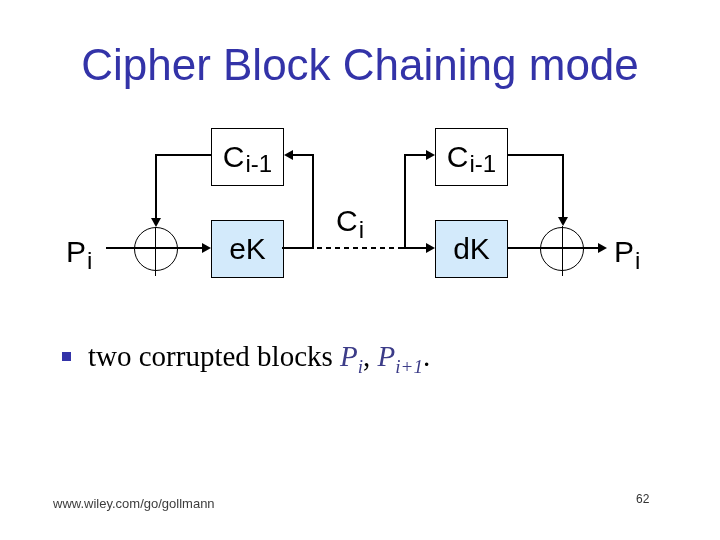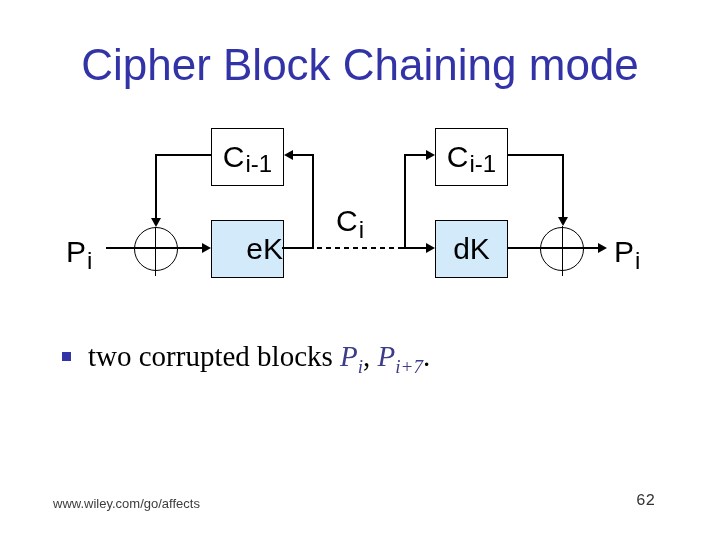--- a/index.html
+++ b/index.html
@@ -36,21 +36,21 @@
   
   .bullet-square { position:absolute; left:62px; top:352px; width:9px; height:9px; background:#3333a8; }
   .bullet-text {
     position:absolute; left:88px; top:340px; font-family:"Liberation Serif", serif;
     font-size:29px; line-height:33px; color:#000; white-space:nowrap;
   }
   .math { font-style:italic; color:#3c3c88; }
   .msub { font-size:19px; position:relative; top:7px; font-style:italic; }
   
   .footer-url { position:absolute; left:53px; top:496px; font-size:13px; color:#3d3d3d; }
-  .page-num  { position:absolute; left:636px; top:492px; font-size:16px; color:#333;font-family:Liberation Mono, monospace; }
+  .page-num  { position:absolute; left:636px; top:492px; font-size:12px; color:#333; }
 </style>
 </head>
 <body>
 
 <div class="slide">
 
   <div class="title">Cipher Block Chaining mode</div>
 
   <div class="dlabel" style="left:66px; top:235px;"><span>P</span><span class="dsub">i</span></div>
 
@@ -62,21 +62,21 @@
 
   <div class="hline" style="left:155px; top:154px; width:57px;"></div>
   <div class="vline" style="left:155px; top:154px; height:65px;"></div>
   <div class="arr-d" style="left:151px; top:218px;"></div>
 
   <div class="dbox" style="left:211px; top:128px;">
       <span>C</span>
       <span class="dsub">i-1</span>
     </div>
 
-  <div class="dbox fill" style="left:211px; top:220px;justify-content:flex-end;">
+  <div class="dbox fill" style="left:211px; top:220px;">
       <span>eK</span>
     </div>
 
   <div class="hline" style="left:282px; top:247px; width:32px;"></div>
   <div class="vline" style="left:312px; top:154px; height:95px;"></div>
   <div class="arr-l" style="left:284px; top:150px;"></div>
   <div class="hline" style="left:293px; top:154px; width:21px;"></div>
 
   <div class="dash" style="left:317px; top:247px; width:84px;"></div>
   <div class="dlabel" style="left:336px; top:204px;"><span>C</span><span class="dsub">i</span></div>
@@ -103,19 +103,19 @@
   <div class="xor" style="left:540px; top:227px;"></div>
   <div class="thinv" style="left:562px; top:226px; height:50px;"></div>
 
   <div class="hline" style="left:507px; top:247px; width:93px;"></div>
   <div class="arr-r" style="left:598px; top:243px;"></div>
 
   <div class="dlabel" style="left:614px; top:235px;"><span>P</span><span class="dsub">i</span></div>
 
   <div class="bullet-square"></div>
   <div class="bullet-text">
-    <div><span>two corrupted blocks </span><span class="math"><span>P</span><span class="msub">i</span></span><span>, </span><span class="math"><span>P</span><span class="msub">i+7</span></span><span>.</span></div>
+    <div><span>two corrupted blocks </span><span class="math"><span>P</span><span class="msub">i</span></span><span>, </span><span class="math"><span>P</span><span class="msub">i+1</span></span><span>.</span></div>
   </div>
 
-  <div class="footer-url">www.wiley.com/go/affects</div>
+  <div class="footer-url">www.wiley.com/go/gollmann</div>
   <div class="page-num">62</div>
 
 </div>
 
 </body></html>

